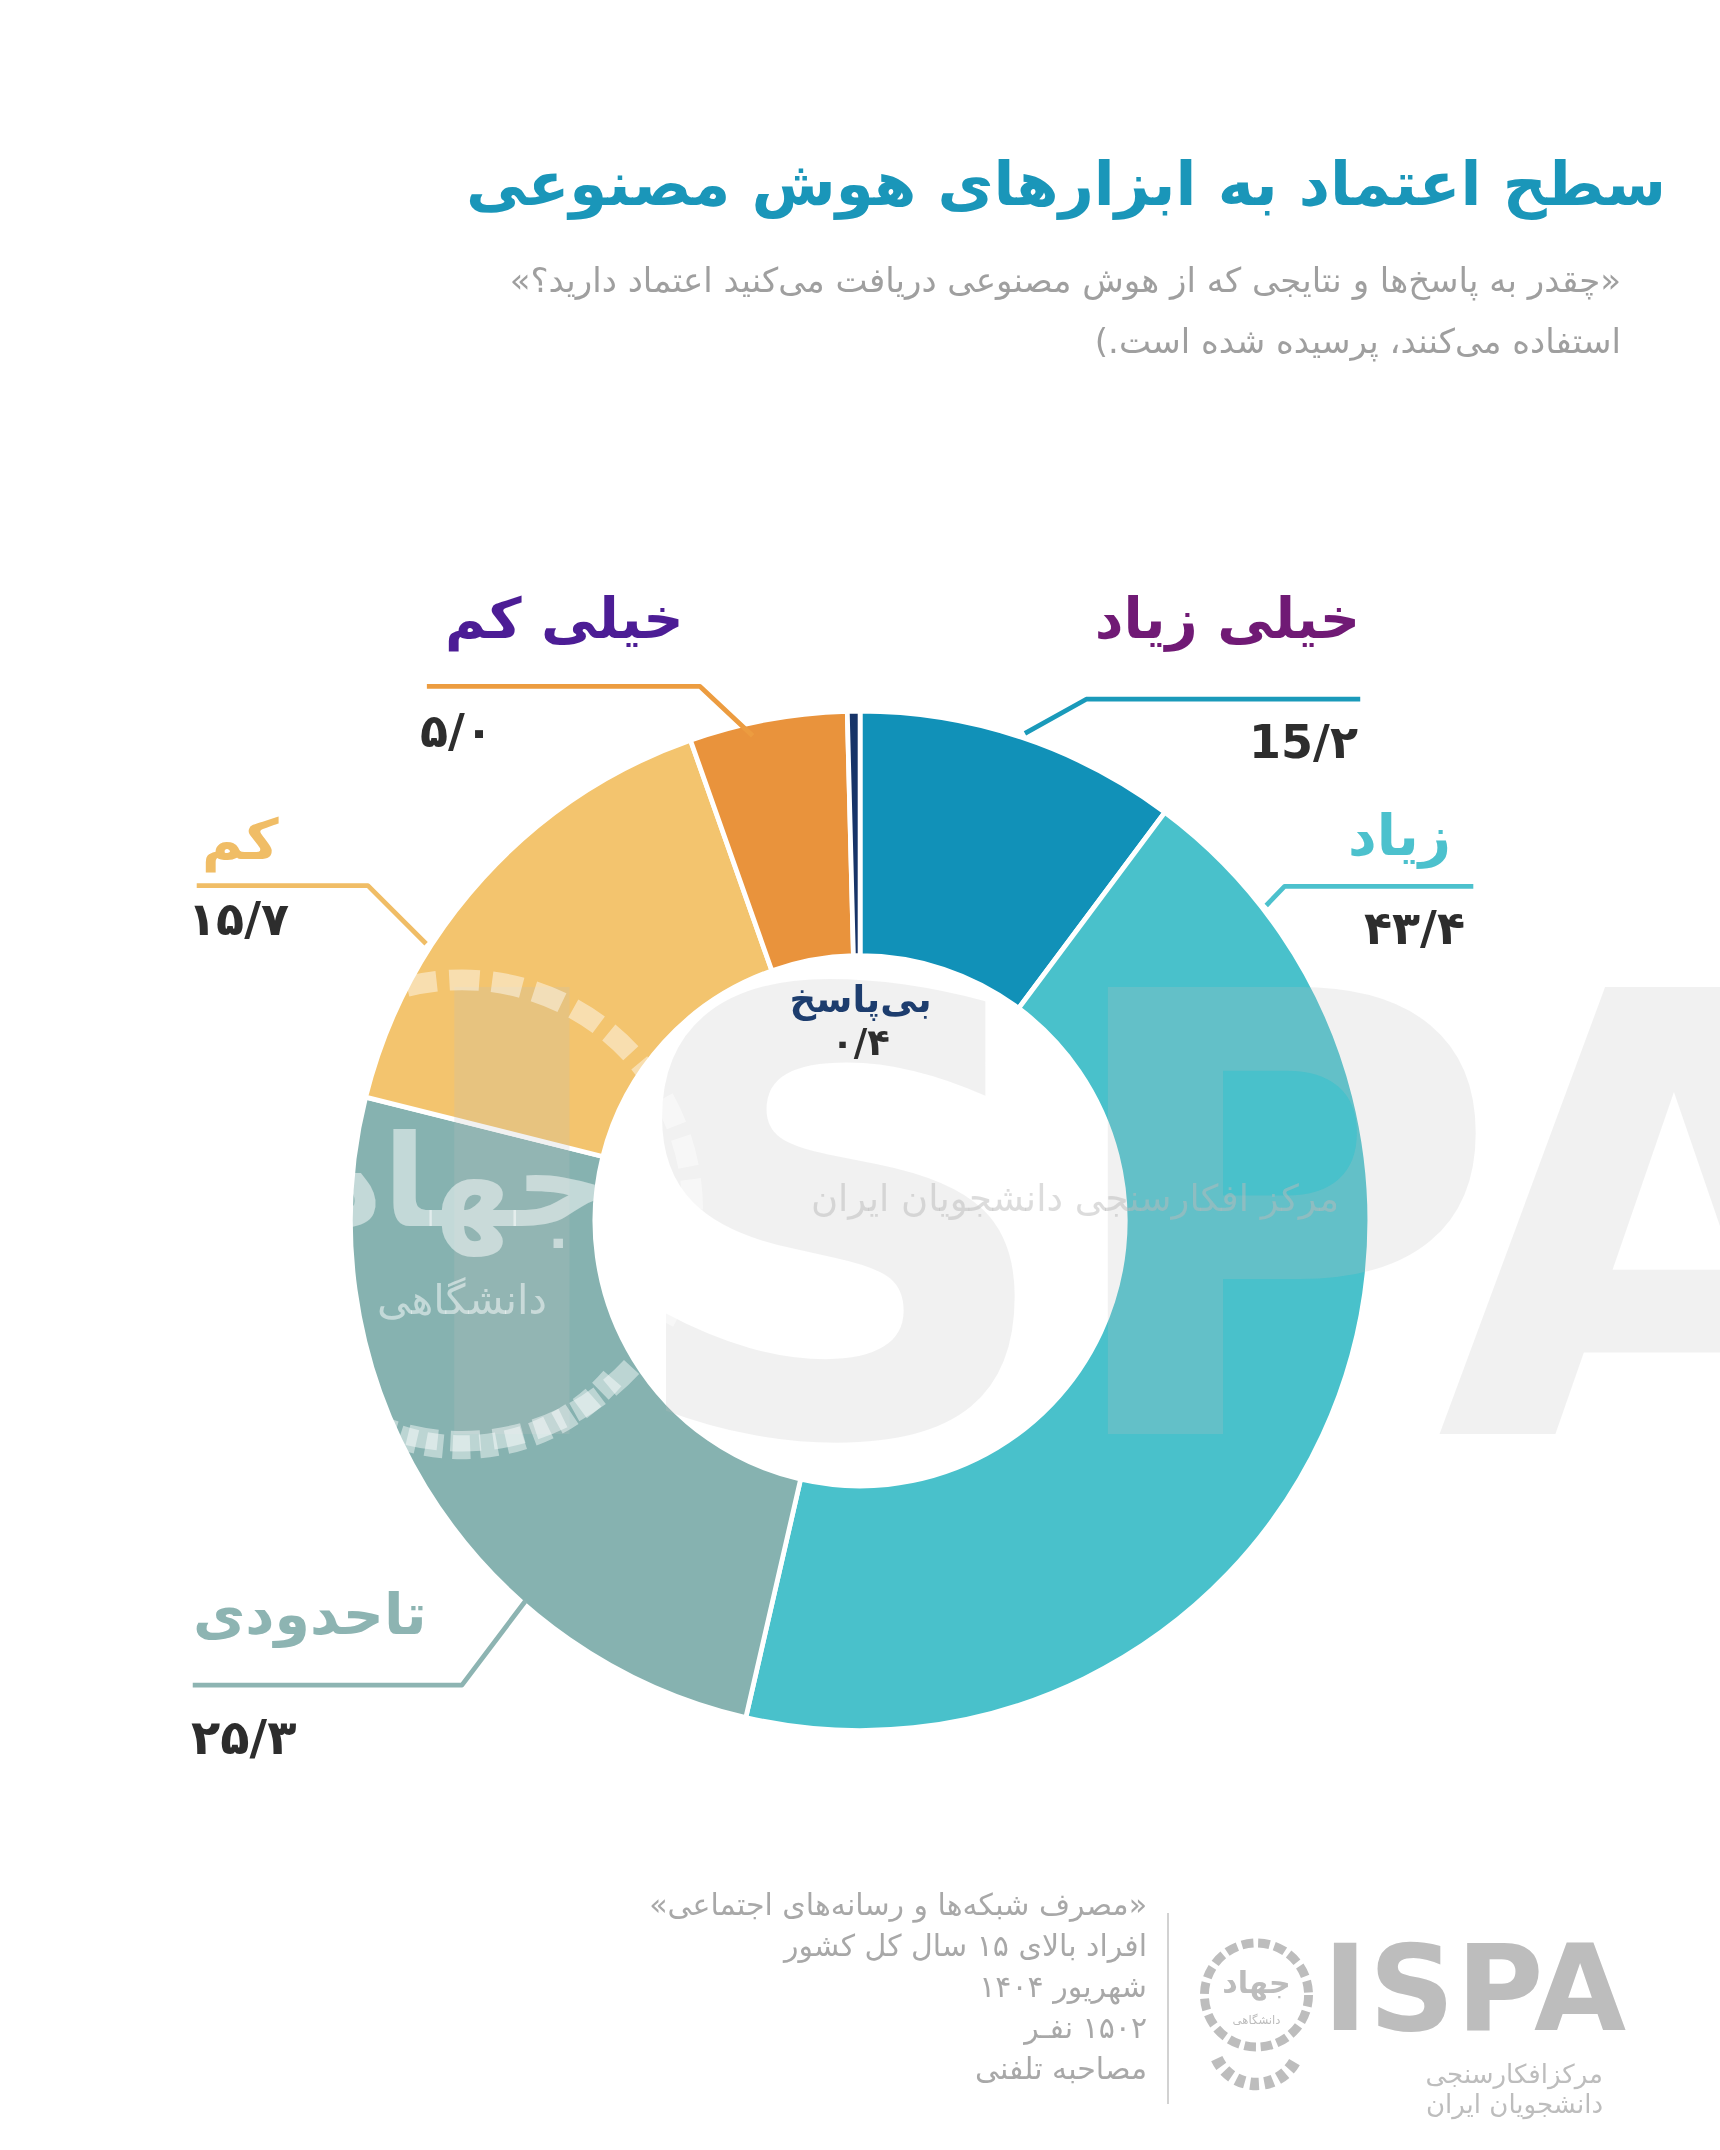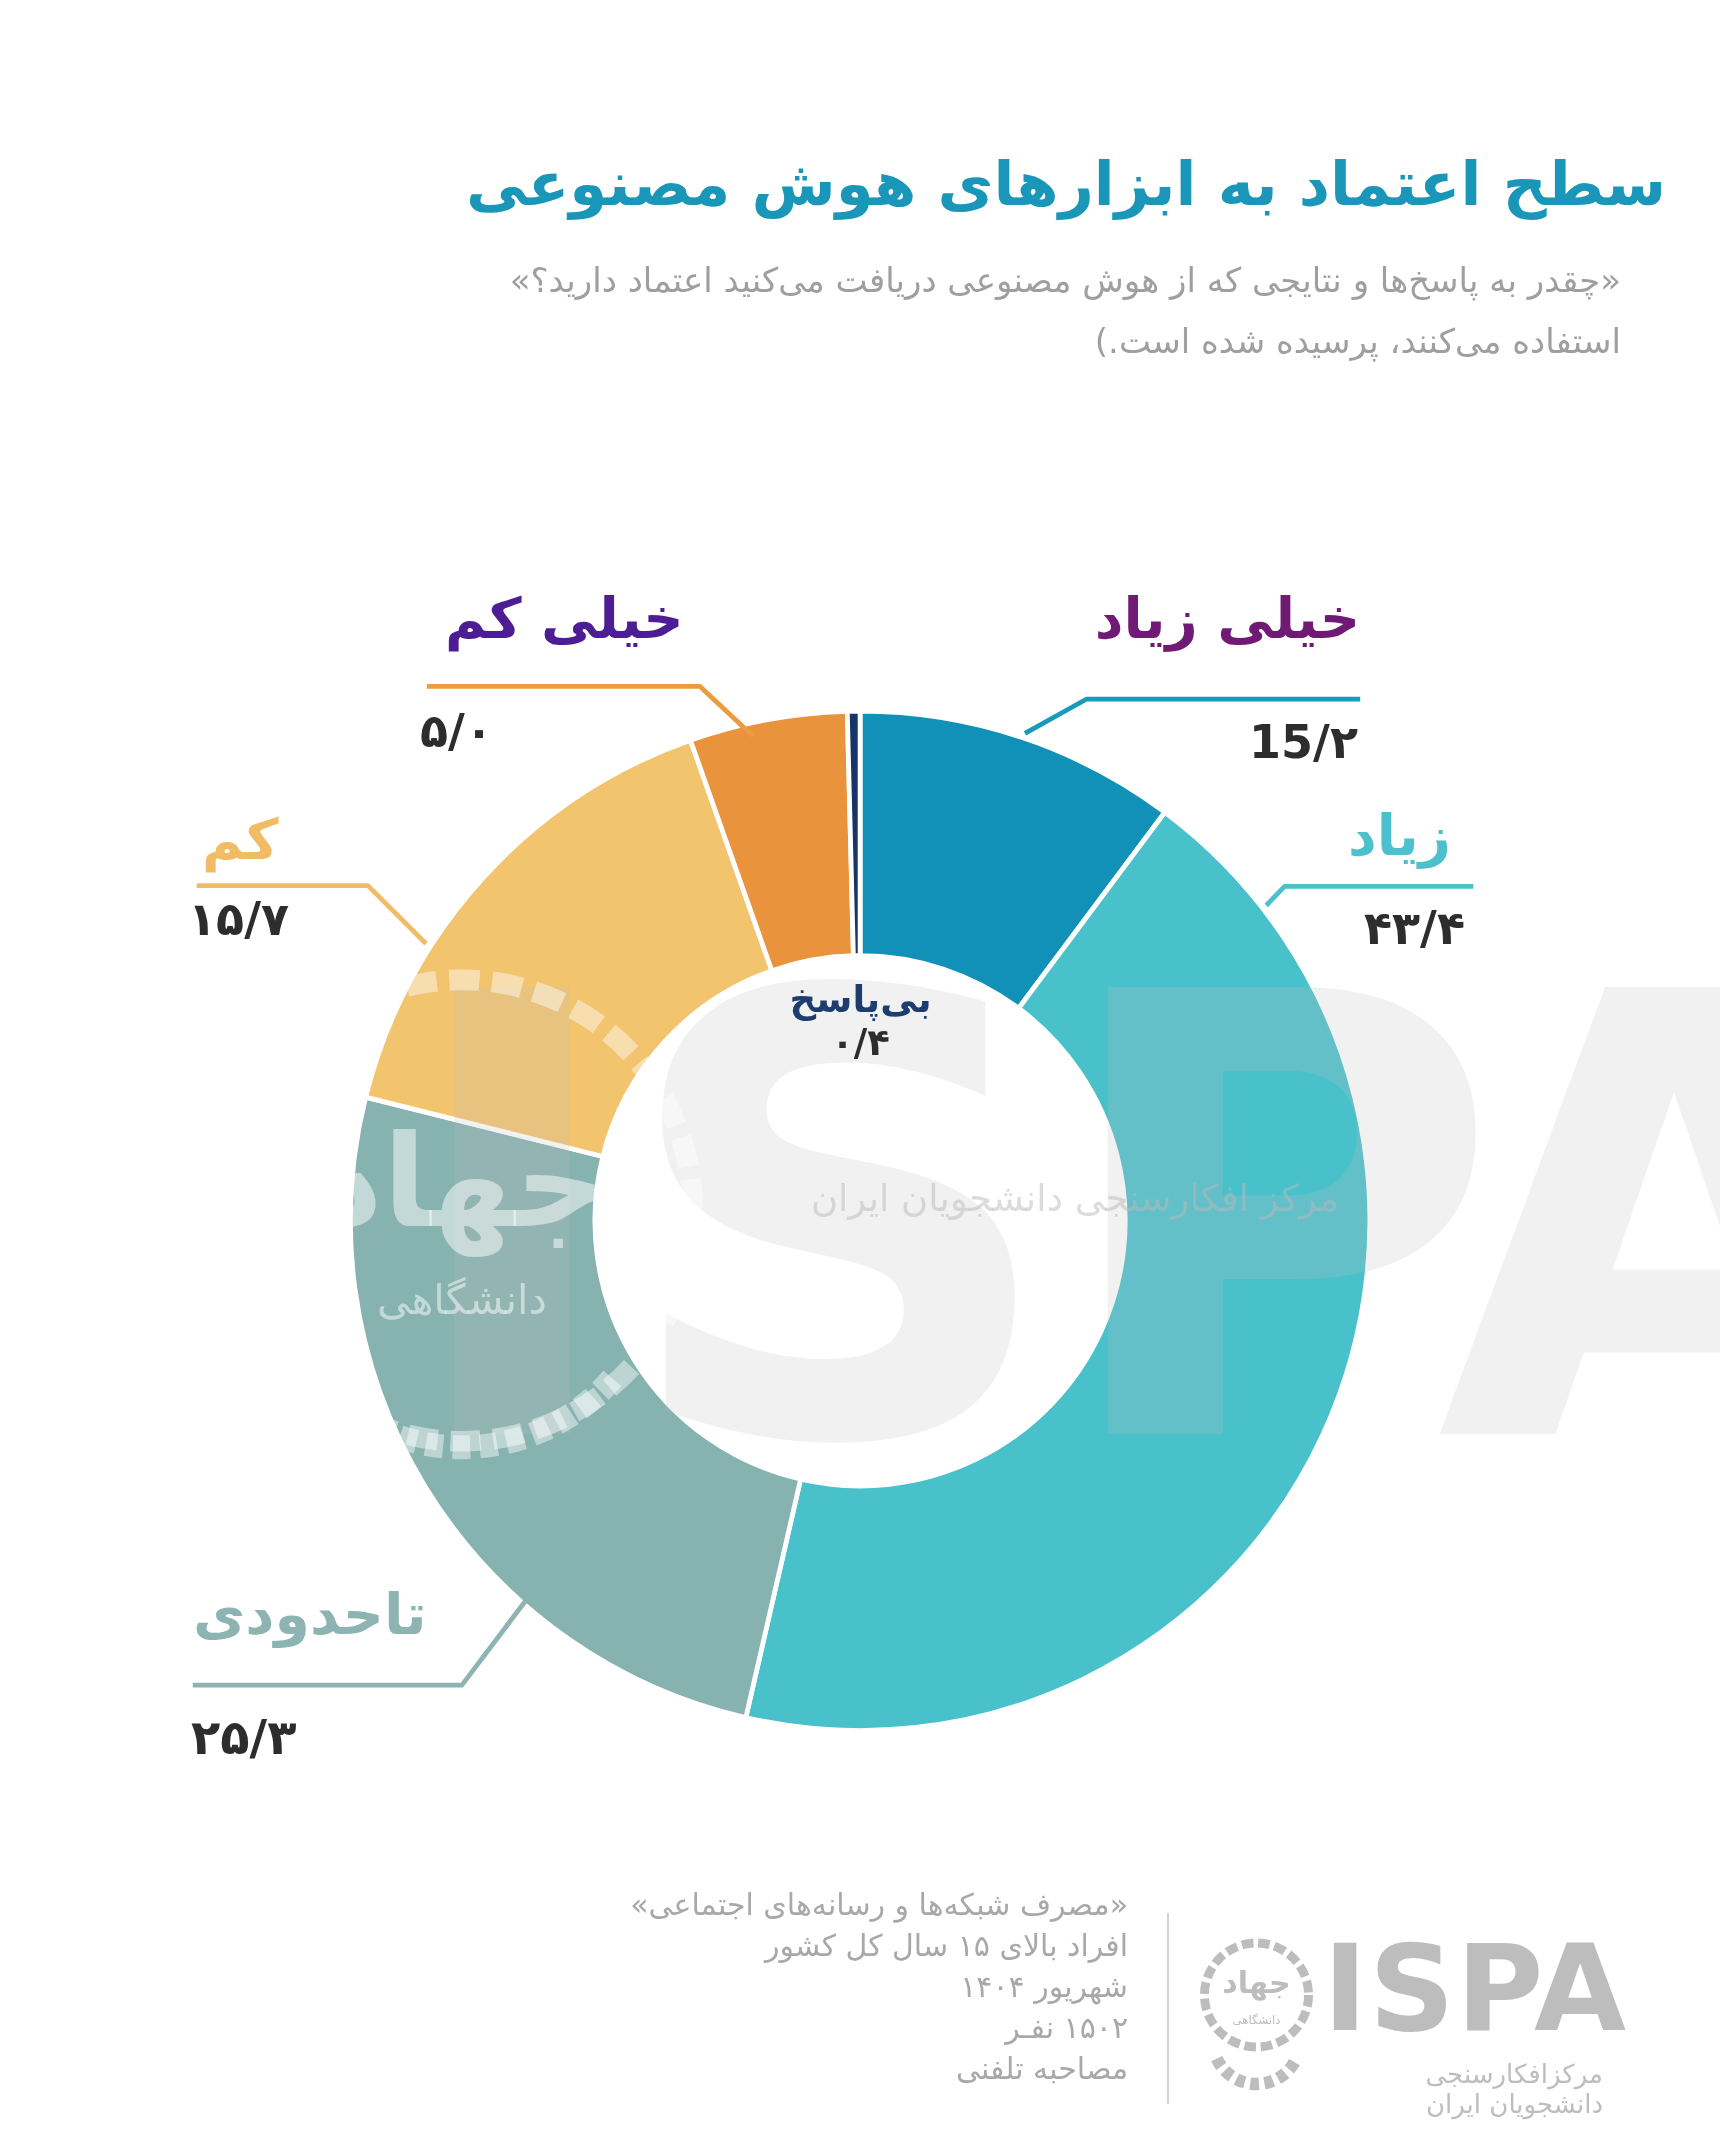--- a/index.html
+++ b/index.html
@@ -32,21 +32,21 @@
   .cat-2{top:1581px;left:193px;font-size:57px;}
   .val-2{top:1709px;left:191px;font-size:48px;}
   .cat-3{top:807px;left:202px;font-size:56px;}
   .val-3{top:892px;left:188px;font-size:46px;}
   .cat-4{top:586px;left:425px;font-size:56px;}
   .val-4{top:704px;left:420px;font-size:46px;}
   .center-label{left:701px;top:978px;width:319px;text-align:center;z-index:6;}
   .center-label .cat-c{font-size:37px;font-weight:bold;direction:rtl;}
   .center-label .val-c{font-size:37px;font-weight:bold;color:#2d2d2d;margin-top:0;direction:ltr;}
   
-  .survey{top:1884px;right:593px;direction:rtl;text-align:right;font-size:30px;
+  .survey{top:1884px;right:574px;direction:rtl;text-align:right;font-size:30px;
           line-height:41px;color:#a8a8a8;z-index:5;}
   .divider{left:1167px;top:1913px;width:2.4px;height:191px;background:#d2d2d2;z-index:5;}
   .logo-emblem{left:1188px;top:1924px;z-index:5;}
   .logo-name{left:1323px;top:1930px;font-size:119px;font-weight:bold;
              color:#bdbdbd;line-height:1;letter-spacing:1.6px;z-index:5;}
   .logo-tagline{left:1323px;top:2059px;width:280px;direction:rtl;text-align:right;
                 font-size:26px;color:#bdbdbd;z-index:5;}
 </style>
 </head>
 <body>

